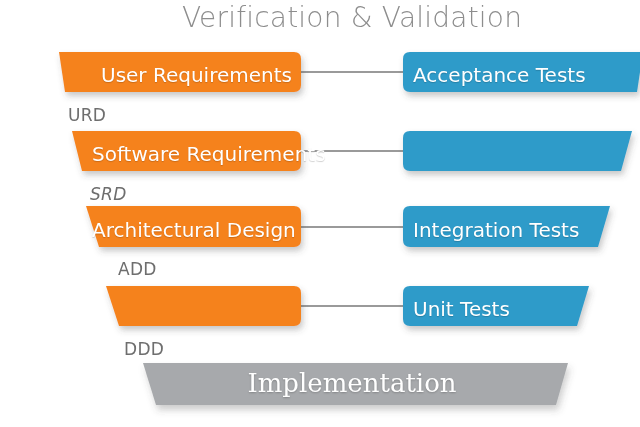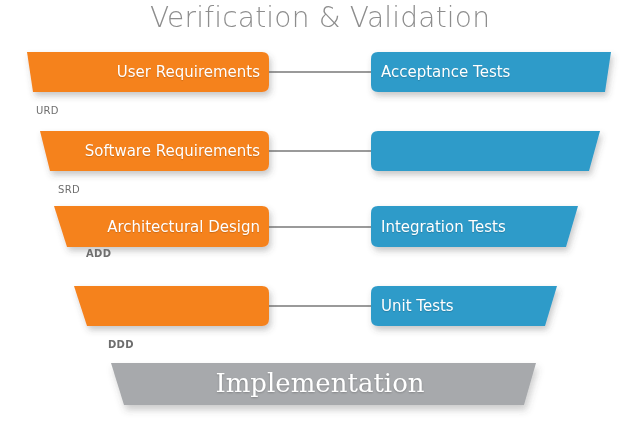--- a/index.html
+++ b/index.html
@@ -11,20 +11,21 @@
     height: 427px;
     background: #ffffff;
     font-family: "Liberation Sans", sans-serif;
     overflow: hidden;
   }
   #canvas {
     position: relative;
     width: 604px;
     height: 427px;
     background: #ffffff;
+    margin-left: 32px;
   }
 
   
   #diagram-title {
     position: absolute;
     left: 0;
     top: 1px;
     width: 640px;
     text-align: center;
     font-family: "DejaVu Sans", sans-serif;
@@ -41,21 +42,21 @@
     left: 0;
     top: 0;
     width: 640px;
     height: 427px;
   }
 
   
   .shape-label {
     position: absolute;
     font-family: "DejaVu Sans", sans-serif;
-    font-size: 15px;
+    font-size: 20px;
     font-weight: 400;
     color: #ffffff;
     white-space: nowrap;
     line-height: 1;
     text-shadow: 0 1px 1px rgba(0,0,0,0.18);
   }
   .left-label {
     text-align: right;
   }
   .right-label {
@@ -73,21 +74,21 @@
     font-weight: 400;
     color: #ffffff;
     white-space: nowrap;
     text-shadow: 0 1px 2px rgba(0,0,0,0.22);
   }
 
   
   .abbr {
     position: absolute;
     font-family: "DejaVu Sans", sans-serif;
-    font-size: 10px;
+    font-size: 17px;
     font-weight: 400;
     letter-spacing: 0.3px;
     color: #6e6e6e;
     white-space: nowrap;
     text-align: center;
   }
 </style>
 </head>
 <body>
 
@@ -130,17 +131,17 @@
   <div class="shape-label left-label" style="left:60px; top:144px; width:200px;">Software Requirements</div>
 
   <div class="shape-label right-label" style="left:381px; top:220px; width:220px;">Integration Tests</div>
   <div class="shape-label left-label" style="left:60px; top:220px; width:200px;">Architectural Design</div>
 
   <div class="shape-label right-label" style="left:381px; top:299px; width:220px;">Unit Tests</div>
 
   <div class="impl-label">Implementation</div>
 
   <div class="abbr" style="left:36px; top:105px;">URD</div>
-  <div class="abbr" style="left:58px; top:184px;">SRD</div>
-  <div class="abbr" style="left:86px; top:248px;font-weight:bold;">ADD</div>
-  <div class="abbr" style="left:108px; top:339px;font-weight:bold;">DDD</div>
+  <div class="abbr" style="left:58px; top:184px;font-style:italic;">SRD</div>
+  <div class="abbr" style="left:86px; top:259px;">ADD</div>
+  <div class="abbr" style="left:92px; top:339px;">DDD</div>
 
 </div>
 
 </body></html>

